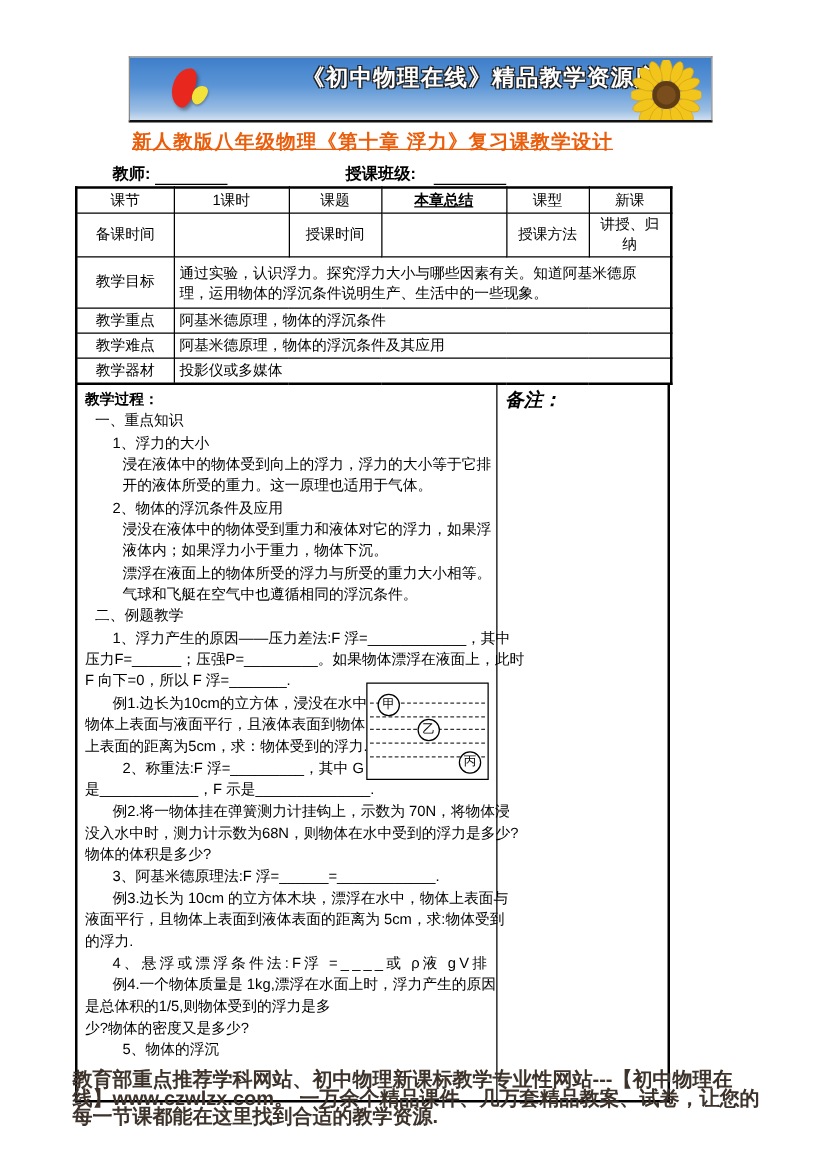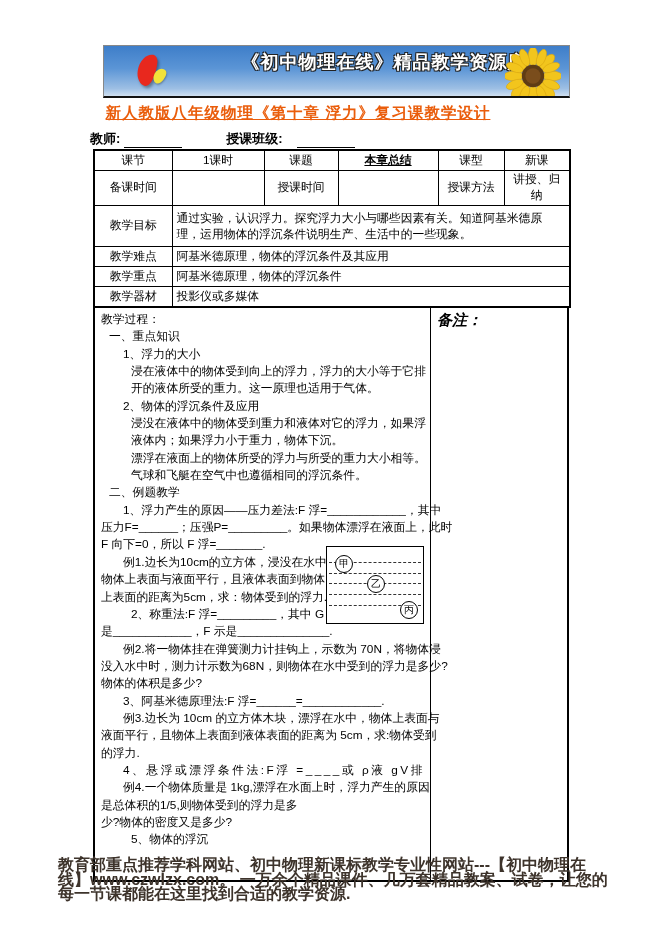--- a/index.html
+++ b/index.html
@@ -40,26 +40,26 @@
   }
   .sunflower{position:absolute;right:8px;bottom:-8px;width:56px;height:56px;}
   
   .doc-title{
     position:absolute;left:60px;top:103px;width:476px;text-align:center;
     font-size:15.5px;font-weight:bold;color:#ea5d0b;letter-spacing:1px;text-decoration:underline;
   }
   
   .teacher-line{position:absolute;left:60px;top:130px;width:476px;font-size:13px;font-weight:bold;}
   .teacher-line .lbl{margin-left:30px;}
-  .teacher-line .lbl2{margin-left:44px;}
+  .teacher-line .lbl2{margin-left:94px;}
   .blank{display:inline-block;border-bottom:1px solid #000;height:13px;vertical-align:bottom;}
   .blank.b1{width:58px;margin-left:4px;}
   .blank.b2{width:58px;margin-left:14px;}
   
-  .sheet{position:absolute;left:60px;top:149px;width:388px;margin-left:33px;}
+  .sheet{position:absolute;left:60px;top:149px;width:388px;}
   table.info{border-collapse:collapse;width:476px;table-layout:fixed;}
   table.info td{
     border:1px solid #000;font-size:11.8px;padding:1px 4px;height:17px;
     text-align:center;vertical-align:middle;overflow:hidden;
   }
   table.info td.txt{text-align:left;}
   table.info{border:2px solid #000;}
   .u-bold{font-weight:bold;text-decoration:underline;}
   .goal-cell{line-height:16.5px;}
   
@@ -163,37 +163,37 @@
       <td>授课时间</td>
       <td></td>
       <td>授课方法</td>
       <td>讲授、归纳</td>
     </tr>
     <tr>
       <td>教学目标</td>
       <td class="txt goal-cell" colspan="5" style="height:38px">通过实验，认识浮力。探究浮力大小与哪些因素有关。知道阿基米德原理，运用物体的浮沉条件说明生产、生活中的一些现象。</td>
     </tr>
     <tr>
+      <td>教学重点</td>
+      <td class="txt" colspan="5">阿基米德原理，物体的浮沉条件</td>
+    </tr>
+    <tr>
       <td>教学难点</td>
       <td class="txt" colspan="5">阿基米德原理，物体的浮沉条件及其应用</td>
     </tr>
     <tr>
-      <td>教学重点</td>
-      <td class="txt" colspan="5">阿基米德原理，物体的浮沉条件</td>
-    </tr>
-    <tr>
       <td>教学器材</td>
       <td class="txt" colspan="5">投影仪或多媒体</td>
     </tr>
   </tbody>
     </table>
 
   <div class="process-row">
     <div class="process-cell">
-      <div class="ln i0" style="font-weight:normal">教学过程：</div>
+      <div class="ln i0" style="font-weight:bold">教学过程：</div>
       <div class="ln i1">一、重点知识</div>
       <div class="ln i2">1、浮力的大小</div>
       <div class="ln i3">浸在液体中的物体受到向上的浮力，浮力的大小等于它排</div>
       <div class="ln i3">开的液体所受的重力。这一原理也适用于气体。</div>
       <div class="ln i2">2、物体的浮沉条件及应用</div>
       <div class="ln i3">浸没在液体中的物体受到重力和液体对它的浮力，如果浮</div>
       <div class="ln i3">液体内；如果浮力小于重力，物体下沉。</div>
       <div class="ln i3">漂浮在液面上的物体所受的浮力与所受的重力大小相等。</div>
       <div class="ln i3">气球和飞艇在空气中也遵循相同的浮沉条件。</div>
       <div class="ln i1">二、例题教学</div>

